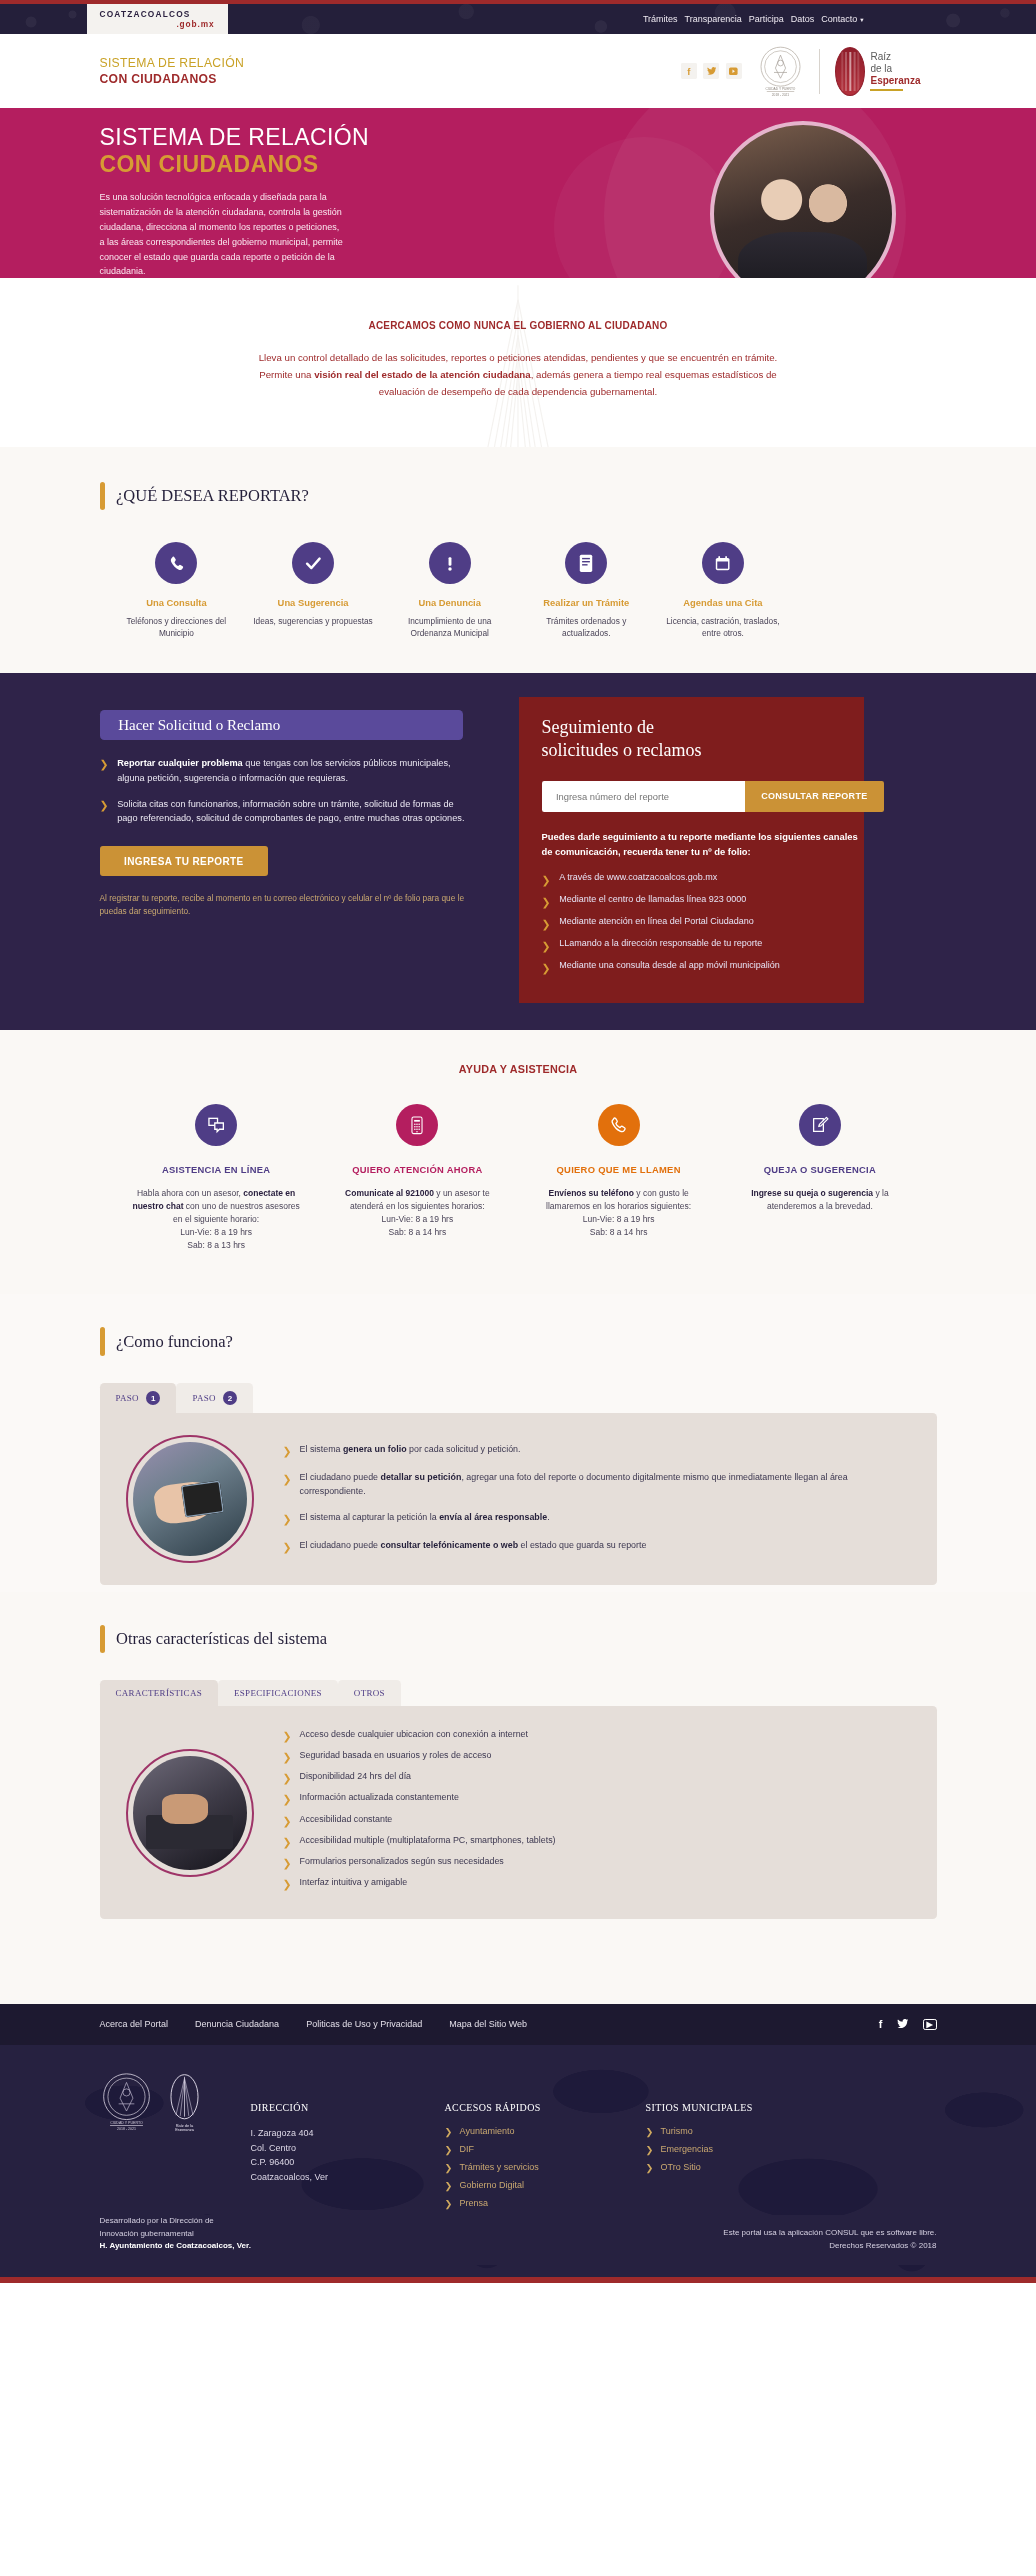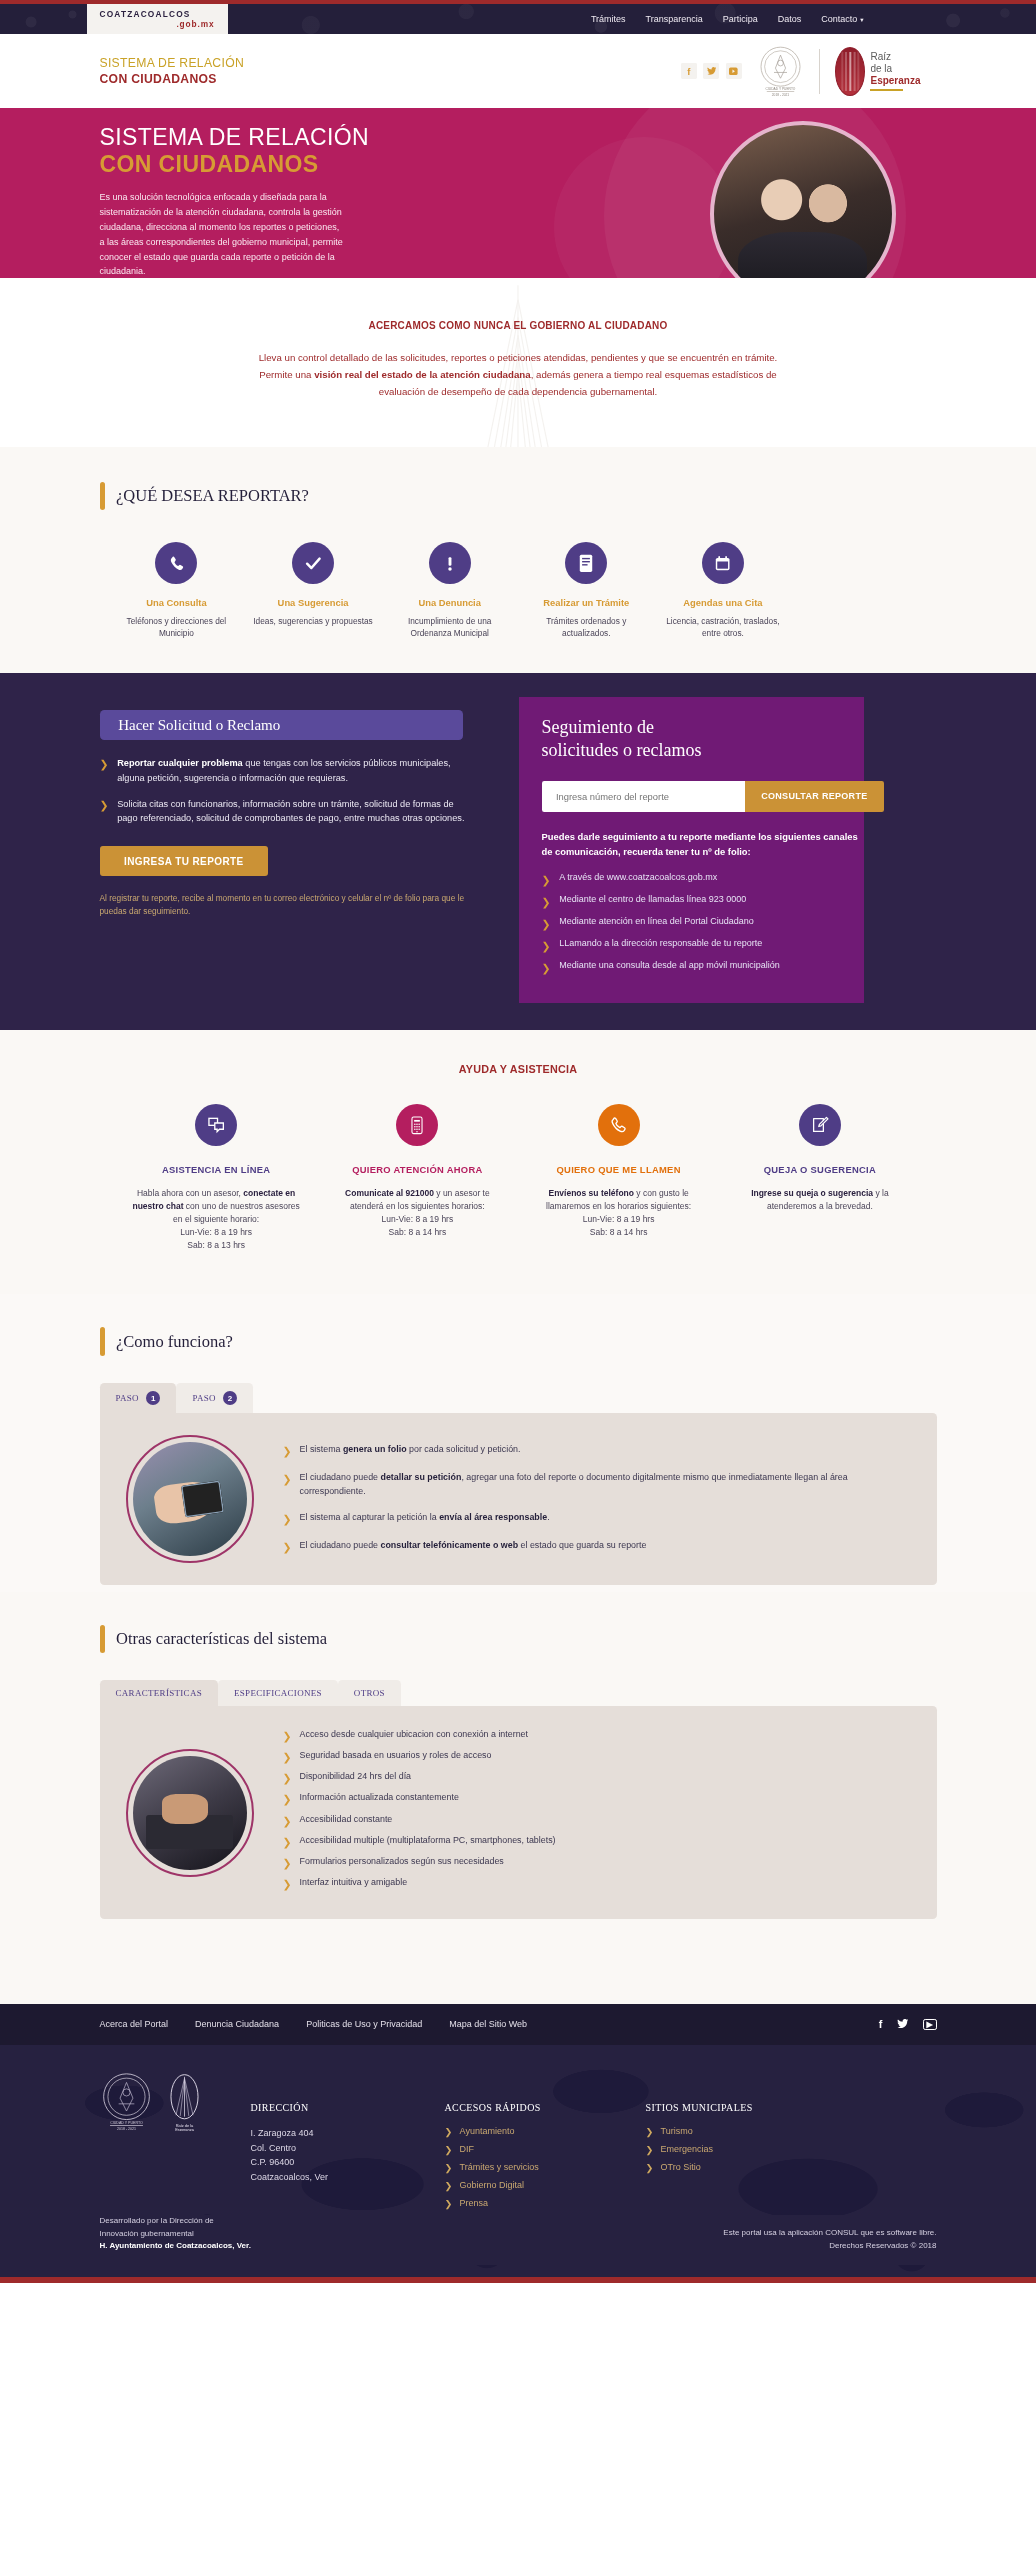--- a/index.html
+++ b/index.html
@@ -31,21 +31,21 @@
       radial-gradient(circle at 92% 55%, rgba(255,255,255,.05) 0 6.5px, transparent 7.2px),
       radial-gradient(circle at 97% 30%, rgba(255,255,255,.04) 0 4.3px, transparent 5px);
   }
   .topnav-inner { width: 863px; margin: 0 auto; display: flex; align-items: stretch; position: relative; z-index: 2; }
   .brandbox {
     background: #f4f2ef; padding: 4.3px 13px 4.3px 13px; display: flex;
     flex-direction: column; justify-content: center; min-width: 141px;
   }
   .brandbox .b1 { font-size: 8.3px; font-weight: bold; letter-spacing: 1.2px; color: #2b2140; line-height: 1.25; }
   .brandbox .b2 { font-size: 8.3px; font-weight: bold; letter-spacing: 0.9px; color: #9e2a2b; text-align: right; line-height: 1.25; }
-  .topnav-links { margin-left: auto; display: flex; align-items: center; gap: 20px; padding-right: 86px; }
+  .topnav-links { margin-left: auto; display: flex; align-items: center; gap: 7px; padding-right: 86px; }
   .topnav-links a { color: #efeaf2; font-size: 9px; text-decoration: none; white-space: nowrap; }
   .caret { display: inline-block; margin-left: 2.9px; font-size: 6.5px; }
 
   
   .header { height: 74px; background: #fff; display: flex; align-items: center; }
   .header-inner { width: 863px; margin: 0 auto; display: flex; align-items: center; }
   .sysname { padding-left: 13px; }
   .sysname .l1 { color: #c9a227; font-size: 12.2px; letter-spacing: 0.3px; line-height: 1.35; }
   .sysname .l2 { color: #9e2a2b; font-size: 12.2px; font-weight: bold; letter-spacing: 0.3px; line-height: 1.35; }
   .header-right { margin-left: auto; display: flex; align-items: center; gap: 16px; padding-right: 29px; }
@@ -152,21 +152,21 @@
   .chev { color: #d79b34; font-size: 10.8px; line-height: 1.5; flex: 0 0 auto; }
   .bullet p { color: #ece9f3; font-size: 9.2px; line-height: 1.55; }
   .bullet p b { font-weight: bold; color: #fff; }
   .btn-gold {
     margin-top: 8.6px; background: #cb9236; color: #fff; border: none;
     font-size: 10px; font-weight: bold; letter-spacing: 0.4px;
     padding: 9.4px 24.5px; border-radius: 2.9px; cursor: pointer;
   }
   .fine { margin-top: 16px; color: #c9a870; font-size: 8.3px; line-height: 1.55; }
   .col-right {
-    width: 345px; background: #701a75; padding: 18.7px 24.5px 21.6px 23px; position: relative;
+    width: 345px; background: #7f1d1d; padding: 18.7px 24.5px 21.6px 23px; position: relative;
   }
   .col-right h4 {
     font-family: "Liberation Serif", serif; font-size: 18px; font-weight: normal;
     color: #fff; line-height: 1.28;
   }
   .searchbar { margin-top: 18.7px; display: flex; height: 31px; border-radius: 2.2px; overflow: hidden; width: 342px; }
   .searchbar input {
     flex: 1; border: none; outline: none; padding: 0 14.4px; font-size: 9.4px;
     color: #7d7d8a; background: #fff; font-family: "Liberation Sans", sans-serif;
   }

